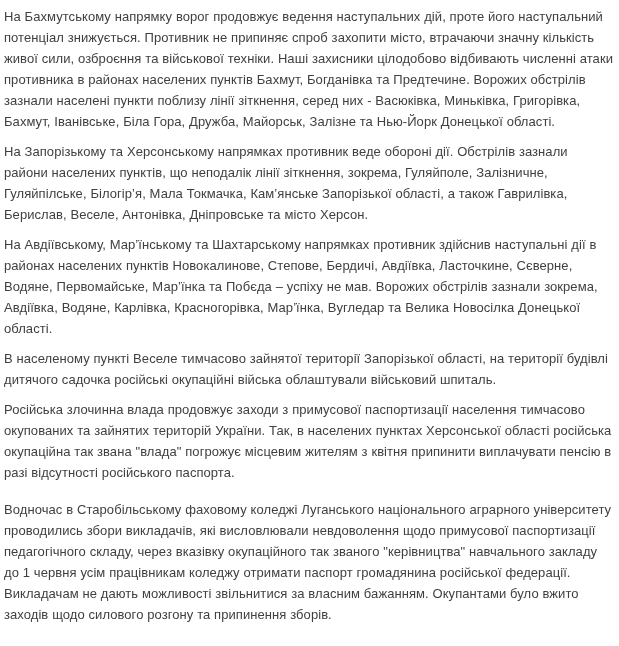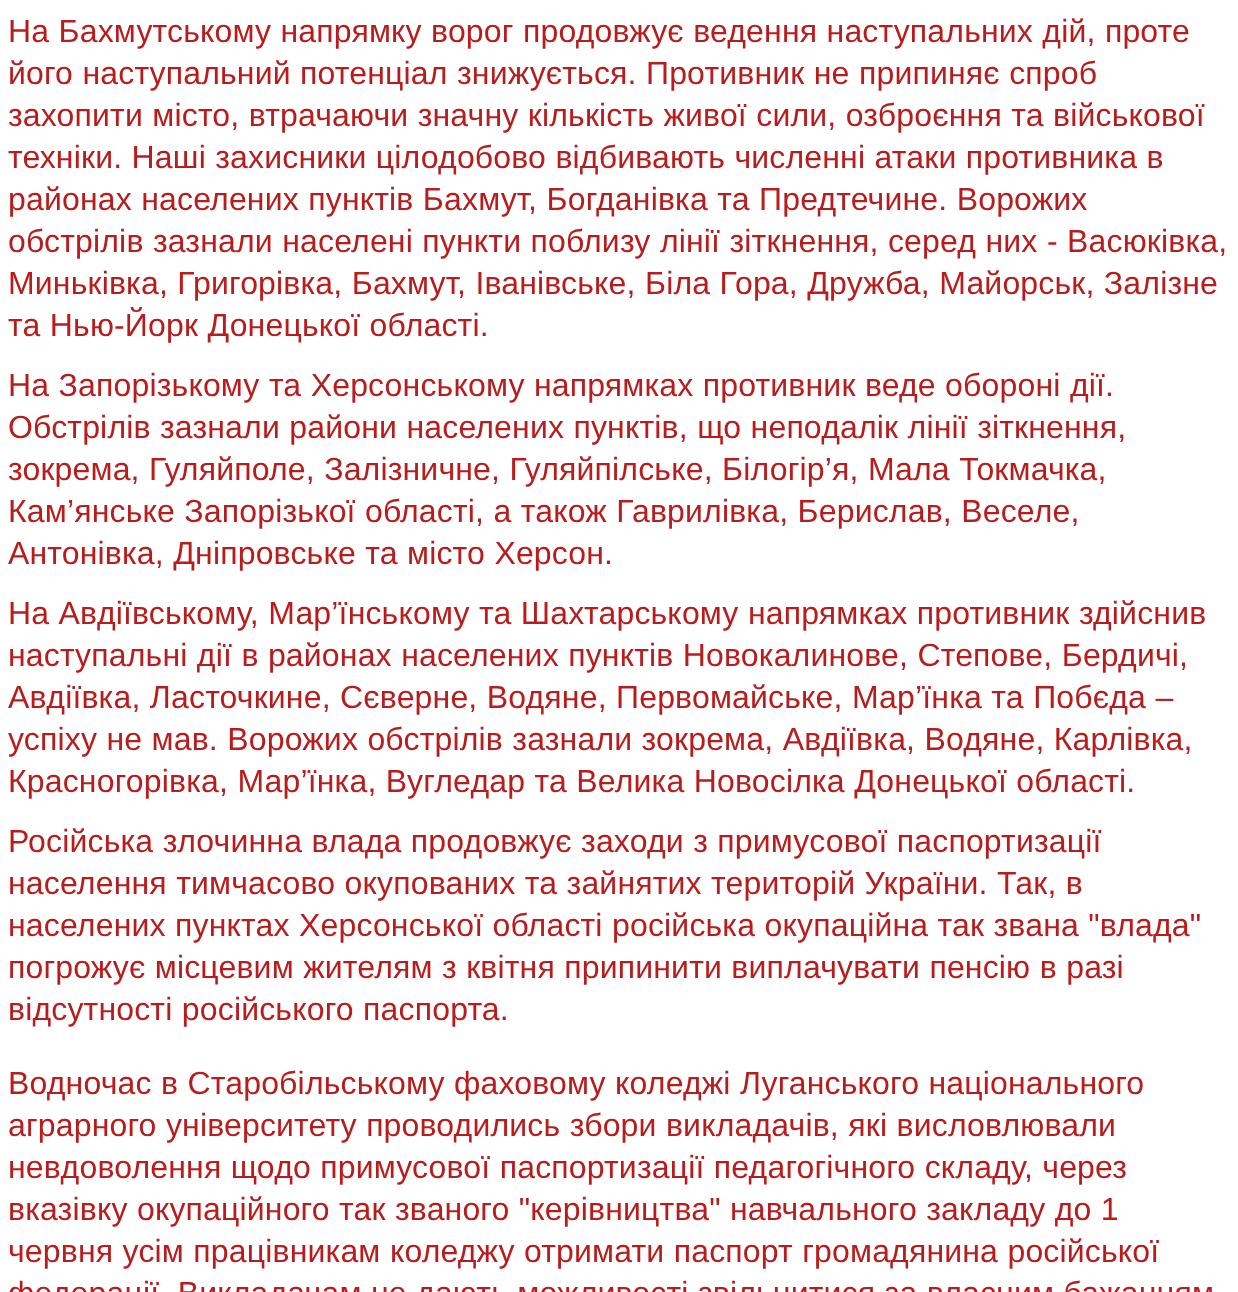--- a/index.html
+++ b/index.html
@@ -19,36 +19,37 @@
   #report {
     box-sizing: border-box;
     width: 619px;
     height: 646px;
     padding: 6px 4px 0 4px;
     background: #ffffff;
   }
   .para {
     margin: 0 0 9px 0;
     padding: 0;
-    font-size: 16px;
+    font-size: 13px;
     line-height: 21px;
-    color: #b91c1c;
+    color: #404040;
     text-align: left;
     letter-spacing: 0.005em;
     word-spacing: 0.01em;
     white-space: normal;
   }
   .para:last-child {
     margin-bottom: 0;
     margin-top: 16px;
   }
 </style>
 </head>
 <body style="background: rgb(255, 255, 255);">
 
 <div id="report" style="background: rgb(255, 255, 255); color: rgb(45, 45, 45);">
   <p class="para">На Бахмутському напрямку ворог продовжує ведення наступальних дій, проте його наступальний потенціал знижується. Противник не припиняє спроб захопити місто, втрачаючи значну кількість живої сили, озброєння та військової техніки. Наші захисники цілодобово відбивають численні атаки противника в районах населених пунктів Бахмут, Богданівка та Предтечине. Ворожих обстрілів зазнали населені пункти поблизу лінії зіткнення, серед них - Васюківка, Миньківка, Григорівка, Бахмут, Іванівське, Біла Гора, Дружба, Майорськ, Залізне та Нью-Йорк Донецької області.</p>
   <p class="para">На Запорізькому та Херсонському напрямках противник веде обороні дії. Обстрілів зазнали райони населених пунктів, що неподалік лінії зіткнення, зокрема, Гуляйполе, Залізничне, Гуляйпілське, Білогір’я, Мала Токмачка, Кам’янське Запорізької області, а також Гаврилівка, Берислав, Веселе, Антонівка, Дніпровське та місто Херсон.</p>
   <p class="para">На Авдіївському, Мар’їнському та Шахтарському напрямках противник здійснив наступальні дії в районах населених пунктів Новокалинове, Степове, Бердичі, Авдіївка, Ласточкине, Сєверне, Водяне, Первомайське, Мар’їнка та Побєда – успіху не мав. Ворожих обстрілів зазнали зокрема, Авдіївка, Водяне, Карлівка, Красногорівка, Мар’їнка, Вугледар та Велика Новосілка Донецької області.</p>
+  <p class="para">В населеному пункті Веселе тимчасово зайнятої території Запорізької області, на території будівлі дитячого садочка російські окупаційні війська облаштували військовий шпиталь.</p>
   <p class="para">Російська злочинна влада продовжує заходи з примусової паспортизації населення тимчасово окупованих та зайнятих територій України. Так, в населених пунктах Херсонської області російська окупаційна так звана "влада" погрожує місцевим жителям з квітня припинити виплачувати пенсію в разі відсутності російського паспорта.</p>
   <p class="para">Водночас в Старобільському фаховому коледжі Луганського національного аграрного університету проводились збори викладачів, які висловлювали невдоволення щодо примусової паспортизації педагогічного складу, через вказівку окупаційного так званого "керівництва" навчального закладу до 1 червня усім працівникам коледжу отримати паспорт громадянина російської федерації. Викладачам не дають можливості звільнитися за власним бажанням. Окупантами було вжито заходів щодо силового розгону та припинення зборів.</p>
 
 </div>
 
 </body></html>

